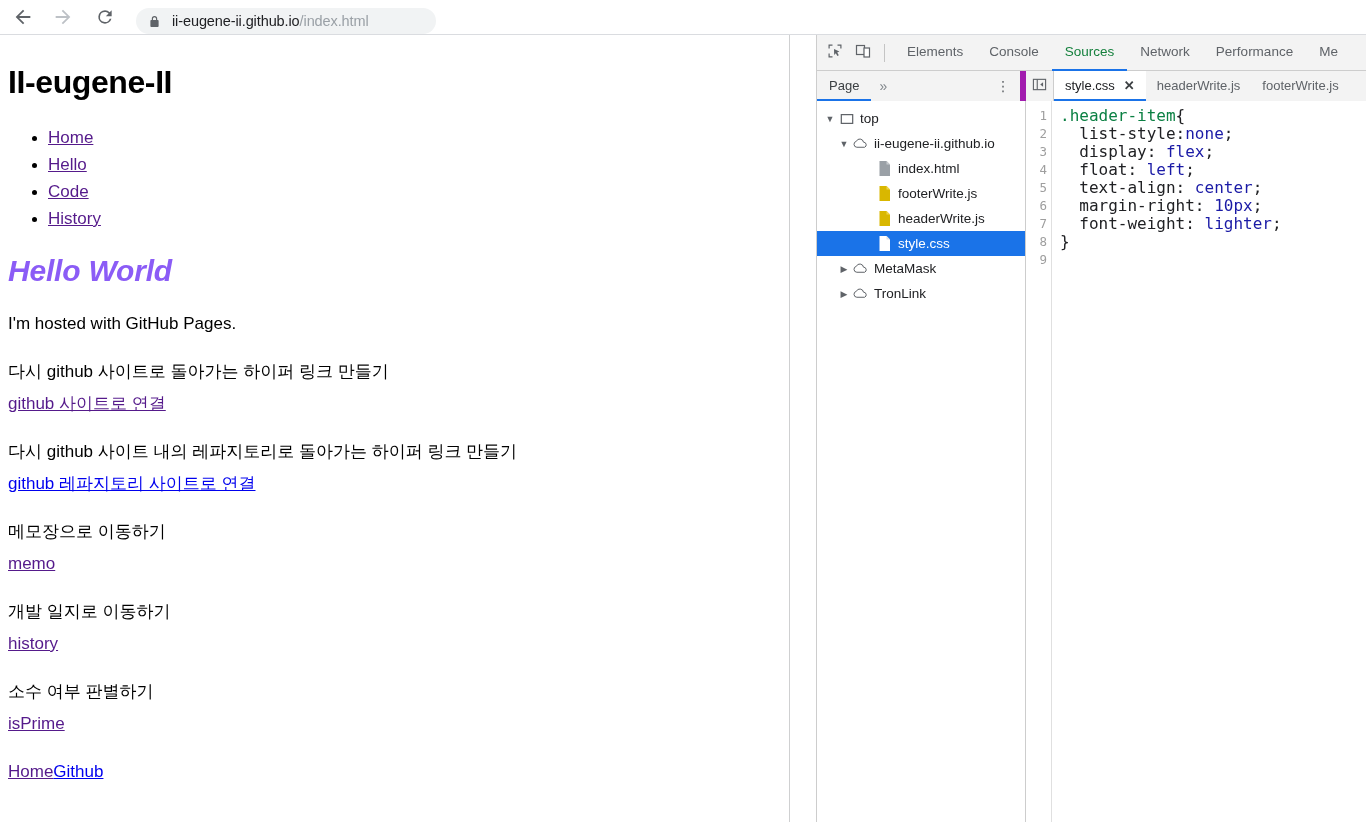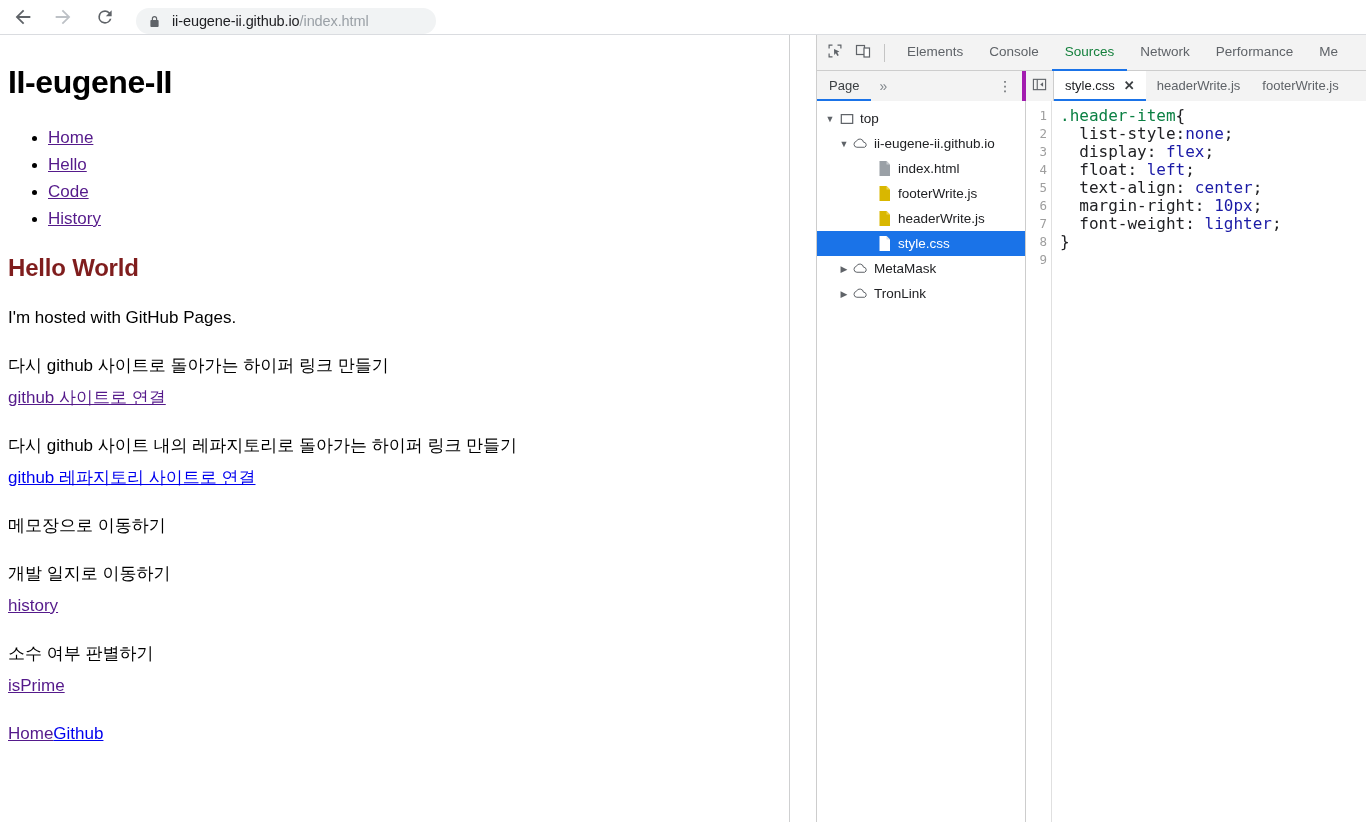--- a/index.html
+++ b/index.html
@@ -75,25 +75,26 @@
   #nav-list li { margin: 0 0 0 0; line-height: 27px; }
   .page-link {
     color: #551a8b;
     text-decoration: underline;
     font-size: 17px;
     cursor: pointer;
   }
   .page-link.fresh { color: #0000ee; }
 
   #hello-heading {
-    font-size: 24px;
+    font-size: 30px;
     font-weight: bold;
-    color: #7f1d1d;
+    color: #8b5cf6;
     margin: 22px 0 0 0;
     letter-spacing: -0.2px;
+    font-style: italic;
   }
   .page-para {
     font-size: 17px;
     color: #000000;
     margin: 23px 0 0 0;
     line-height: 25px;
   }
   .para-link-line { margin-top: 7px; }
 
   
@@ -145,21 +146,21 @@
   #dt-second-row {
     height: 30px;
     background: #f3f3f3;
     border-bottom: 1px solid #cdcdcd;
     display: flex;
   }
   #dt-nav-header {
     width: 209px;
     height: 30px;
     display: flex; align-items: center;
-    border-right: 4px solid #a21caf;
+    border-right: 6px solid #a21caf;
     background: #f3f3f3;
     position: relative;
   }
   #nav-tab-page {
     height: 30px;
     padding: 0 12px;
     display: flex; align-items: center;
     font-size: 13px; color: #3c4043;
     border-bottom: 2px solid #1a73e8;
     cursor: pointer;
@@ -345,20 +346,21 @@
 
     <p class="page-para">I'm hosted with GitHub Pages.</p>
 
     <p class="page-para">다시 github 사이트로 돌아가는 하이퍼 링크 만들기</p>
     <div class="page-para para-link-line"><a class="page-link">github 사이트로 연결</a></div>
 
     <p class="page-para">다시 github 사이트 내의 레파지토리로 돌아가는 하이퍼 링크 만들기</p>
     <div class="page-para para-link-line"><a class="page-link fresh">github 레파지토리 사이트로 연결</a></div>
 
     <p class="page-para">메모장으로 이동하기</p>
+    <div class="page-para para-link-line"><a class="page-link">memo</a></div>
 
     <p class="page-para">개발 일지로 이동하기</p>
     <div class="page-para para-link-line"><a class="page-link">history</a></div>
 
     <p class="page-para">소수 여부 판별하기</p>
     <div class="page-para para-link-line"><a class="page-link">isPrime</a></div>
 
     <div class="page-para"><a class="page-link">Home</a><a class="page-link fresh">Github</a></div>
 
   </div>

